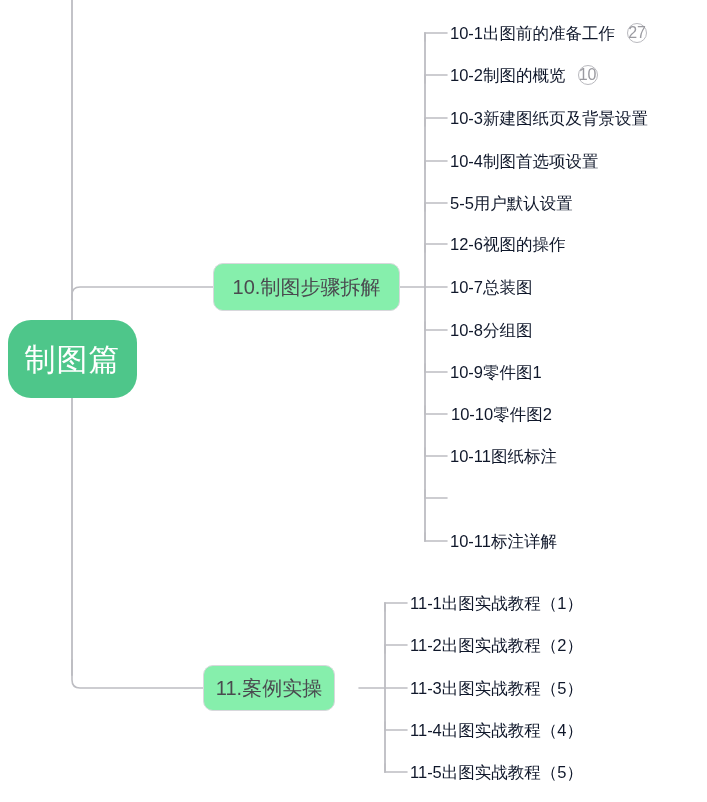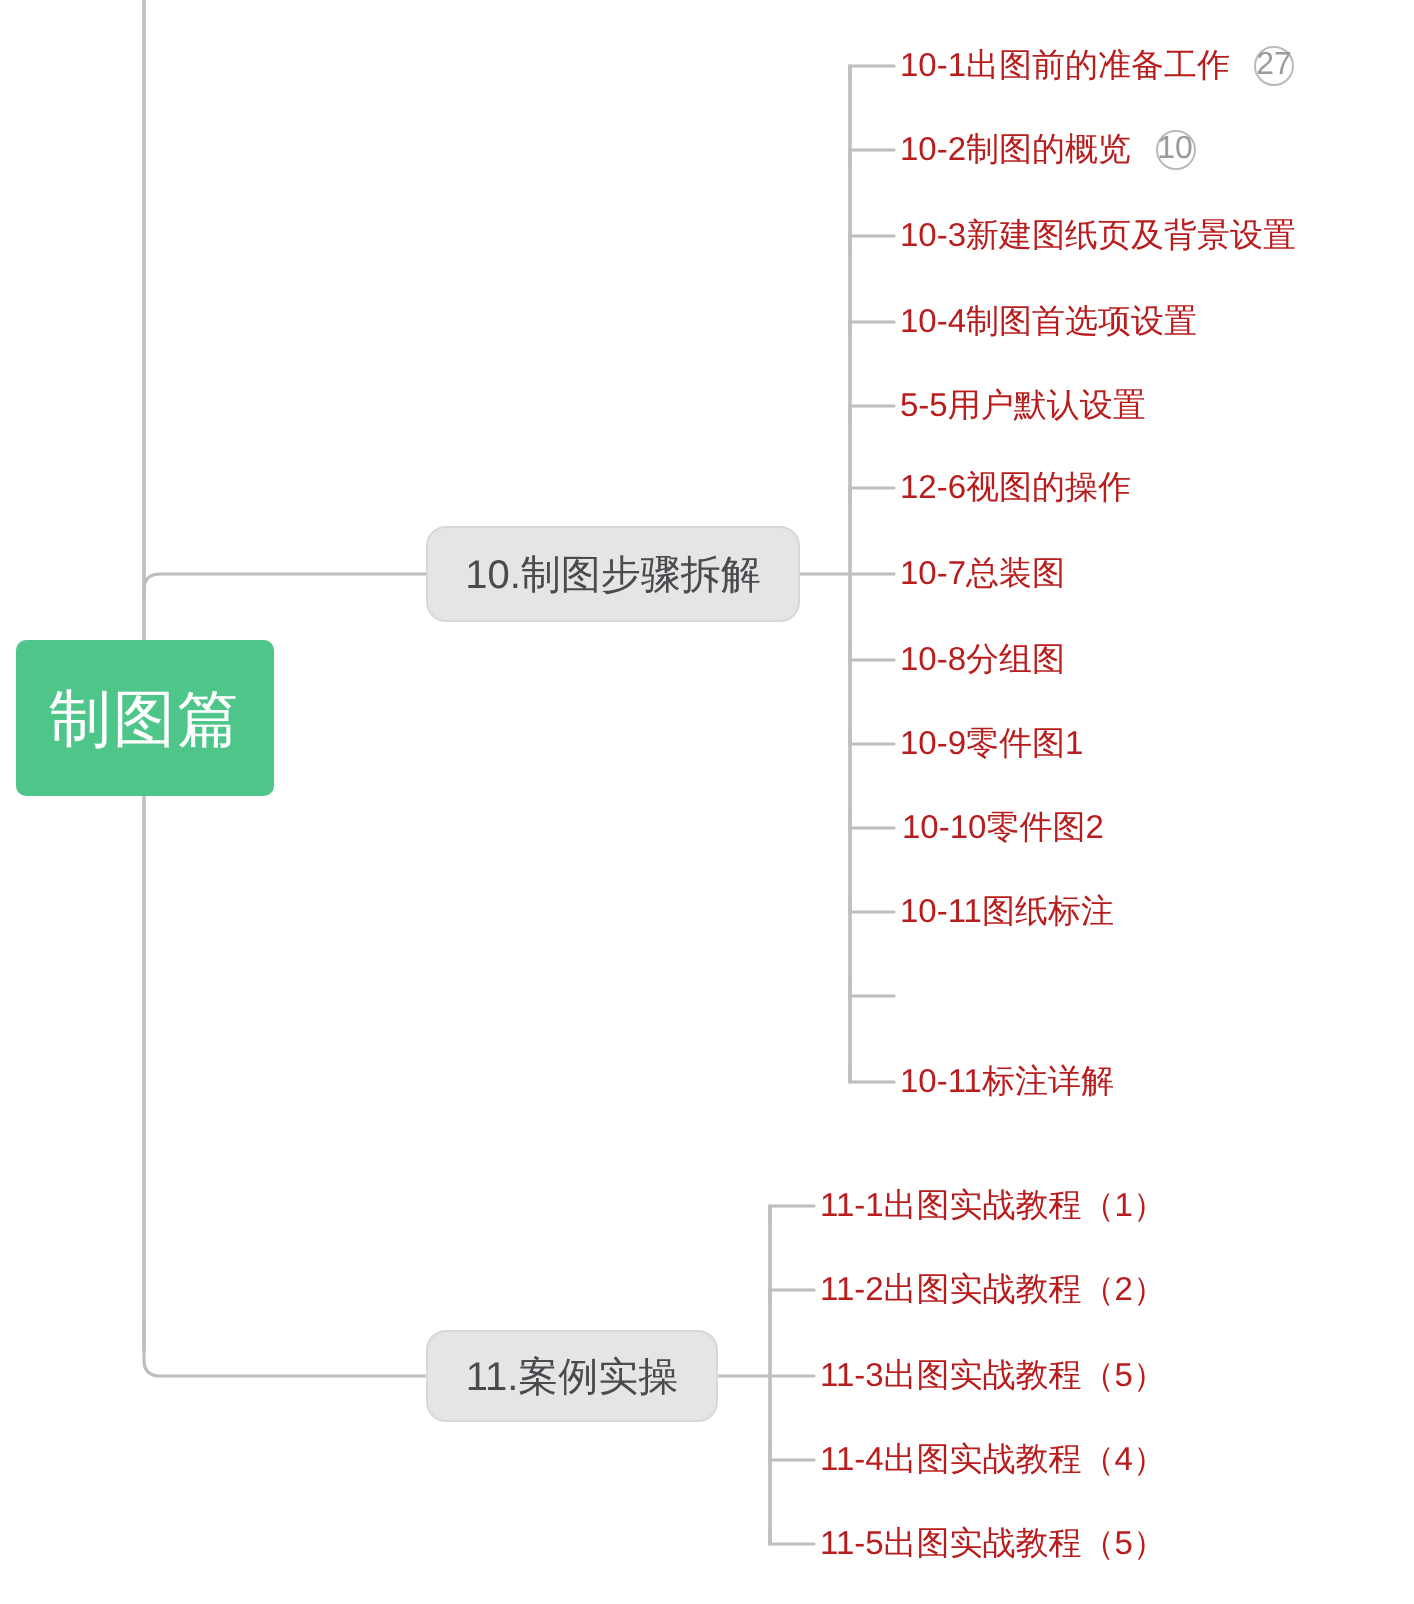--- a/index.html
+++ b/index.html
@@ -43,72 +43,72 @@
     stroke-width: 1.8;
   }
 
   
   .root-node {
     position: absolute;
     left: 8px;
     top: 320px;
     width: 129px;
     height: 78px;
-    border-radius: 5px;
+    border-radius: 23px;
     display: flex;
     align-items: center;
     justify-content: center;
     box-sizing: border-box;
   }
   .root-node .root-label {
     color: #ffffff;
     font-size: 31px;
     letter-spacing: 1px;
     line-height: 1;
   }
 
   
   .topic-node {
     position: absolute;
-    background: #e5e5e5;
+    background: #86efac;
     border: 1px solid #d8d8dc;
     border-radius: 10px;
     box-sizing: border-box;
     display: flex;
     align-items: center;
     justify-content: center;
     color: #4a4a4f;
     font-size: 20px;
     white-space: nowrap;
   }
   .topic-node.topic-1 {
     left: 213px;
     top: 263px;
     width: 187px;
     height: 48px;
   }
   .topic-node.topic-2 {
-    left: 213px;
+    left: 203px;
     top: 665px;
-    width: 146px;
+    width: 132px;
     height: 46px;
   }
 
   
   .leaf-node {
     position: absolute;
     display: flex;
     align-items: center;
     white-space: nowrap;
     height: 24px;
     transform: translateY(-50%);
   }
   .leaf-label {
     font-size: 16.5px;
-    color: #b91c1c;
+    color: #0f172a;
     line-height: 1;
     text-align: center;
   }
   .leaf-badge {
     display: inline-flex;
     align-items: center;
     justify-content: center;
     width: 20px;
     height: 20px;
     margin-left: 12px;

